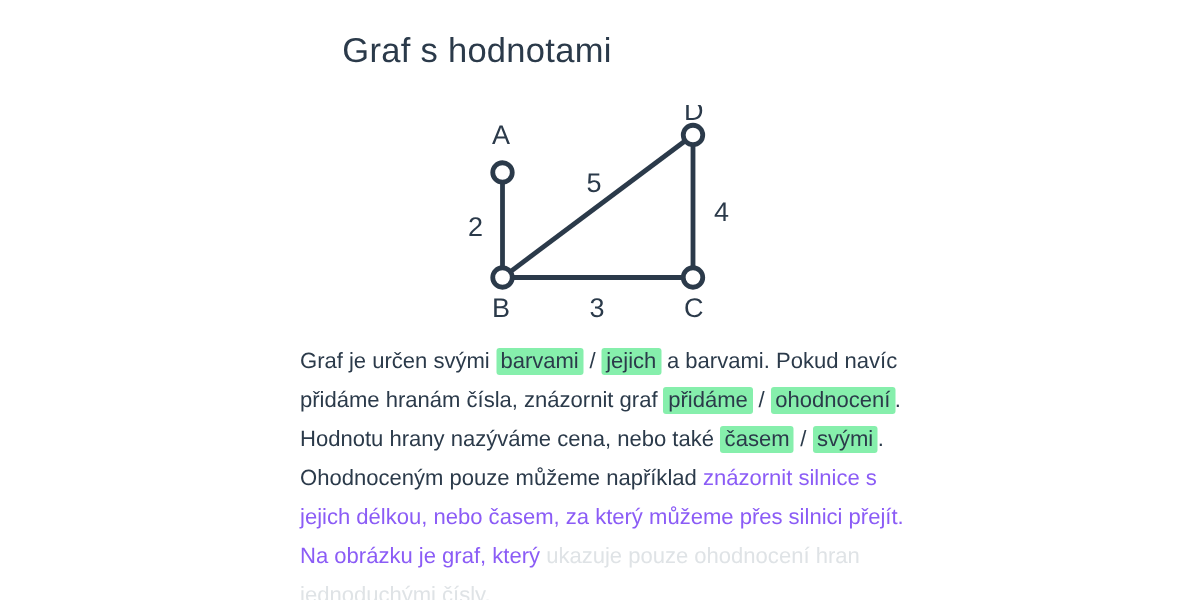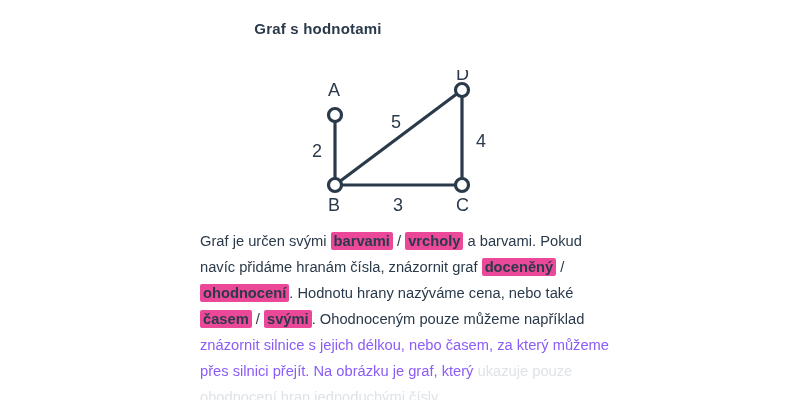--- a/index.html
+++ b/index.html
@@ -18,22 +18,22 @@
     position: relative;
     width: 800px;
     height: 400px;
   }
   .title {
     position: absolute;
     top: 20px;
     left: 0;
     width: 636px;
     text-align: center;
-    font-size: 15px;
-    font-weight: bold;
+    font-size: 23px;
+    font-weight: normal;
     color: #2b3a4a;
     letter-spacing: 0.2px;
   }
   .graph-wrap {
     position: absolute;
     top: 70px;
     left: 290px;
     width: 230px;
     height: 145px;
   }
@@ -49,24 +49,23 @@
     position: absolute;
     top: 228px;
     left: 200px;
     width: 412px;
     font-size: 14.7px;
     line-height: 26px;
     color: #2b3a4a;
     text-align: left;
   }
   .hl {
-    background: #ec4899;
+    background: #86efac;
     padding: 1px 3px;
     border-radius: 2px;
-    font-weight: bold;
   }
   .fade1 { color: #8b5cf6; }
   .fade2 { color: #dfe3e6; }
   .sep { color: #2b3a4a; }
 </style>
 </head>
 <body>
 
 <div class="page">
 
@@ -91,22 +90,22 @@
       <text class="node-label" x="166" y="141">C</text>
 
       <text class="edge-label" x="22" y="87">2</text>
       <text class="edge-label" x="101" y="58">5</text>
       <text class="edge-label" x="186" y="77">4</text>
       <text class="edge-label" x="103" y="141">3</text>
     </svg>
   </div>
 
   <div class="paragraph">
-    <span>Graf je určen svými </span><span class="hl">barvami</span><span class="sep"> / </span><span class="hl">vrcholy</span><span> a barvami. Pokud</span>
-    <span>navíc přidáme hranám čísla, znázornit graf </span><span class="hl">doceněný</span><span class="sep"> /</span>
+    <span>Graf je určen svými </span><span class="hl">barvami</span><span class="sep"> / </span><span class="hl">jejich</span><span> a barvami. Pokud</span>
+    <span>navíc přidáme hranám čísla, znázornit graf </span><span class="hl">přidáme</span><span class="sep"> /</span>
     <span class="hl">ohodnocení</span><span>. Hodnotu hrany nazýváme cena, nebo také</span>
     <span class="hl">časem</span><span class="sep"> / </span><span class="hl">svými</span><span>. Ohodnoceným pouze můžeme například</span>
     <span class="fade1">znázornit silnice s jejich délkou, nebo časem, za který</span>
     <span class="fade1">můžeme přes silnici přejít. Na obrázku je graf, který</span>
     <span class="fade2">ukazuje pouze ohodnocení hran jednoduchými čísly.</span>
   </div>
 
 </div>
 
 </body></html>

